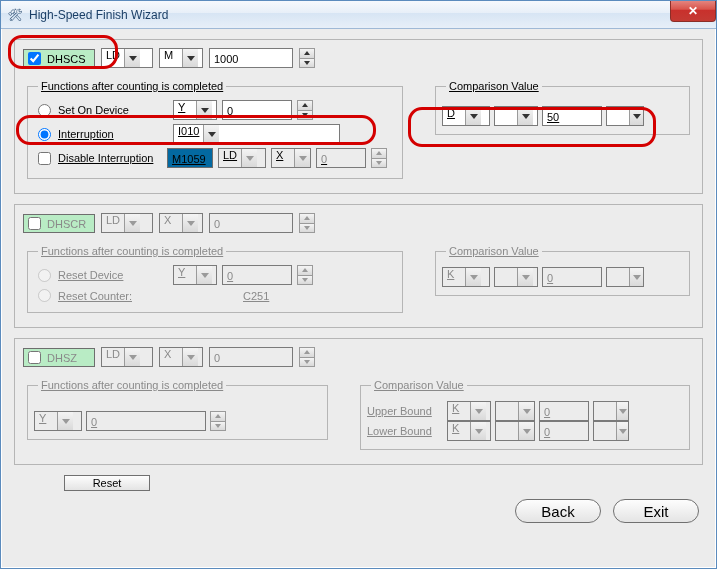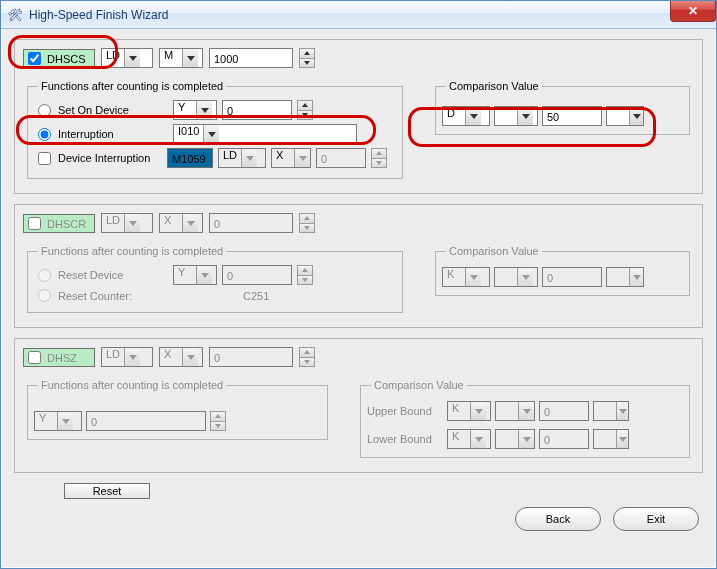--- a/index.html
+++ b/index.html
@@ -124,39 +124,39 @@
   }
   .spin div:first-child{ border-bottom:1px solid #9a9a9a;}
   .spin div::after{content:"";display:block;
     border-left:3px solid transparent;border-right:3px solid transparent;}
   .spin div:first-child::after{ border-bottom:4px solid #333;}
   .spin div:last-child::after{ border-top:4px solid #333;}
   .spin.dis div::after{ border-bottom-color:#9a9a9a; border-top-color:#9a9a9a; }
   
   .radio-row { display:flex; align-items:center; gap:5px; padding:2px 0; }
   .radio-row input { margin:0 2px 0 4px; }
-  .cols { display:flex; gap:24px; align-items:flex-start;}
+  .cols { display:flex; gap:24px; align-items:flex-start;text-decoration:underline;}
   .col-left{ flex:1 1 auto; }
   .col-right{ width:255px; }
   .m1059 {
     background:#0369a1; border:1px solid #6e6e6e;
     height:20px; padding:2px 4px 0 4px; display:flex;align-items:center;
     min-width:46px;
   }
   .form-buttons {
     display:flex; gap:12px; justify-content:flex-end;
     margin-top:8px;
     padding-right:4px;
   }
   button.win {
     height:24px; min-width:86px;
     border:1px solid #707070;
     background:linear-gradient(to bottom,#fdfdfd,#e4e4e4);
     border-radius:12px;
-    font-size:11px;
+    font-size:15px;
     cursor:pointer;
   }
   button.reset {
     height:16px; width:86px;
     border:1px solid #707070;
     background:linear-gradient(to bottom,#fdfdfd,#e4e4e4);
     border-radius:0;
     font-size:11px;
     cursor:pointer;
     margin-left:50px;
@@ -222,29 +222,29 @@
           </div>
           <div class="spin">
               <div></div>
               <div></div>
             </div>
         </div>
 
         <div class="radio-row">
           <input type="radio" name="dhscs-func" checked="" style="">
           <span class="lbl w120">Interruption</span>
-          <div class="combo" style="width:184px">
+          <div class="combo" style="width:167px">
             <span class="cval">I010</span>
               <span class="cbtn"></span>
           </div>
         </div>
 
         <div class="radio-row">
           <input type="checkbox" style="margin-left: 4px;">
-          <span class="lbl" style="min-width:104px">Device Interruption</span>
+          <span class="lbl" style="min-width:104px">Disable Interruption</span>
           <span class="m1059">M1059</span>
           <div class="combo dis" style="width:48px">
             <span class="cval">LD</span>
               <span class="cbtn"></span>
           </div>
           <div class="combo dis" style="width:40px">
             <span class="cval">X</span>
               <span class="cbtn"></span>
           </div>
           <div class="txt dis" style="width:50px">
@@ -405,21 +405,21 @@
               <span class="cbtn"></span>
           </div>
           <div class="txt dis" style="width:50px">
             <span>0</span>
           </div>
           <div class="combo dis" style="width:36px">
             <span class="cval"></span>
               <span class="cbtn"></span>
           </div>
         </div>
-        <div class="row" style="margin-top:8px">
+        <div class="row" style="">
           <span class="lbl" style="min-width:76px">Lower Bound</span>
           <div class="combo dis" style="width:44px">
             <span class="cval">K</span>
               <span class="cbtn"></span>
           </div>
           <div class="combo dis" style="width:40px">
             <span class="cval"></span>
               <span class="cbtn"></span>
           </div>
           <div class="txt dis" style="width:50px">

